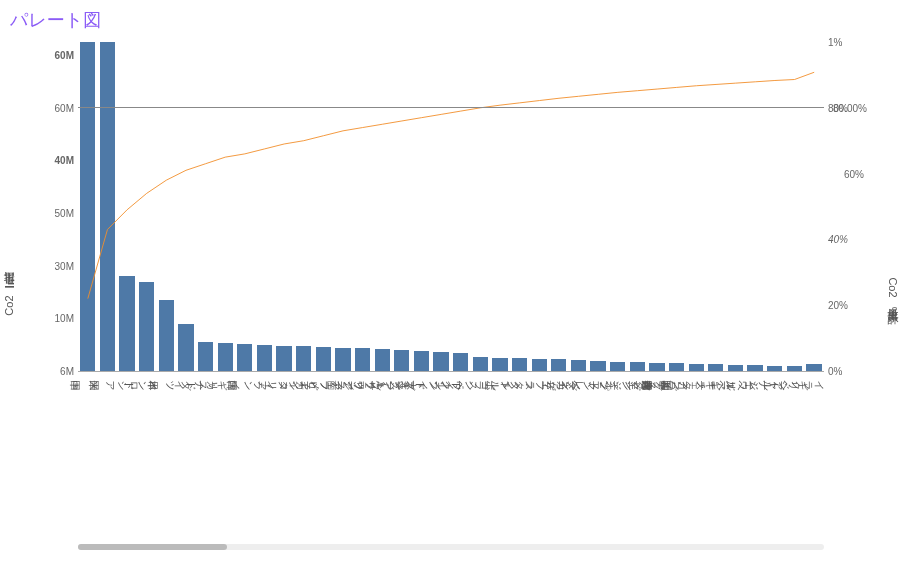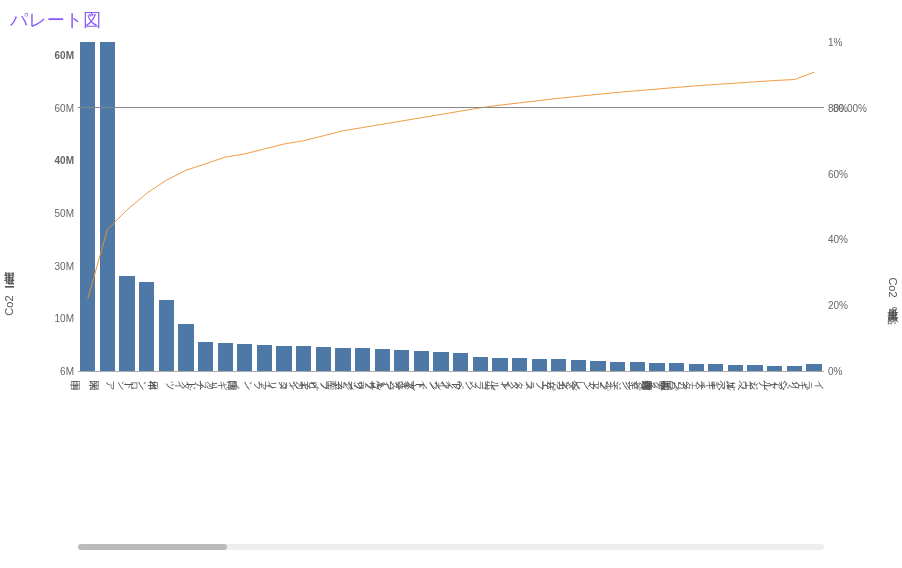--- a/index.html
+++ b/index.html
@@ -312,22 +312,22 @@
           </svg>
       <div class="tick-left" style="bottom: 0%; transform: translateY(50%);">6M</div>
           <div class="tick-left" style="bottom: 16%; transform: translateY(50%); margin-top: 24px;">10M</div>
           <div class="tick-left" style="bottom: 32%; transform: translateY(50%);">30M</div>
           <div class="tick-left" style="bottom: 48%; transform: translateY(50%);">50M</div>
           <div class="tick-left" style="bottom: 64%; transform: translateY(50%); font-weight: bold;">40M</div>
           <div class="tick-left" style="bottom: 80%; transform: translateY(50%);">60M</div>
           <div class="tick-left" style="bottom: 96%; transform: translateY(50%); font-weight: bold;">60M</div>
           <div class="tick-right" style="bottom: 0%; transform: translateY(50%);">0%</div>
           <div class="tick-right" style="bottom: 20%; transform: translateY(50%); margin-top: 20px;">20%</div>
-          <div class="tick-right" style="bottom: 40%; transform: translateY(50%);">40%</div>
-          <div class="tick-right" style="bottom: 60%; transform: translateY(50%);">60%</div>
+          <div class="tick-right" style="bottom: 40%; transform: translateY(50%); font-style: italic;">40%</div>
+          <div class="tick-right" style="bottom: 60%; transform: translateY(50%); text-align: right;">60%</div>
           <div class="tick-right" style="bottom: 80%; transform: translateY(50%);">80%</div>
           <div class="tick-right" style="bottom: 100%; transform: translateY(50%);">1%</div>
           <div class="gridline" style="bottom: 80%; border-color: rgb(136, 136, 136);"></div>
           <div class="ref-label" style="bottom: 80%; transform: translateY(50%);">80.00%</div>
         </div>
       <div class="x-labels" id="x-labels">
           <div class="x-label">
             <span>中国</span>
           </div>
           <div class="x-label">

